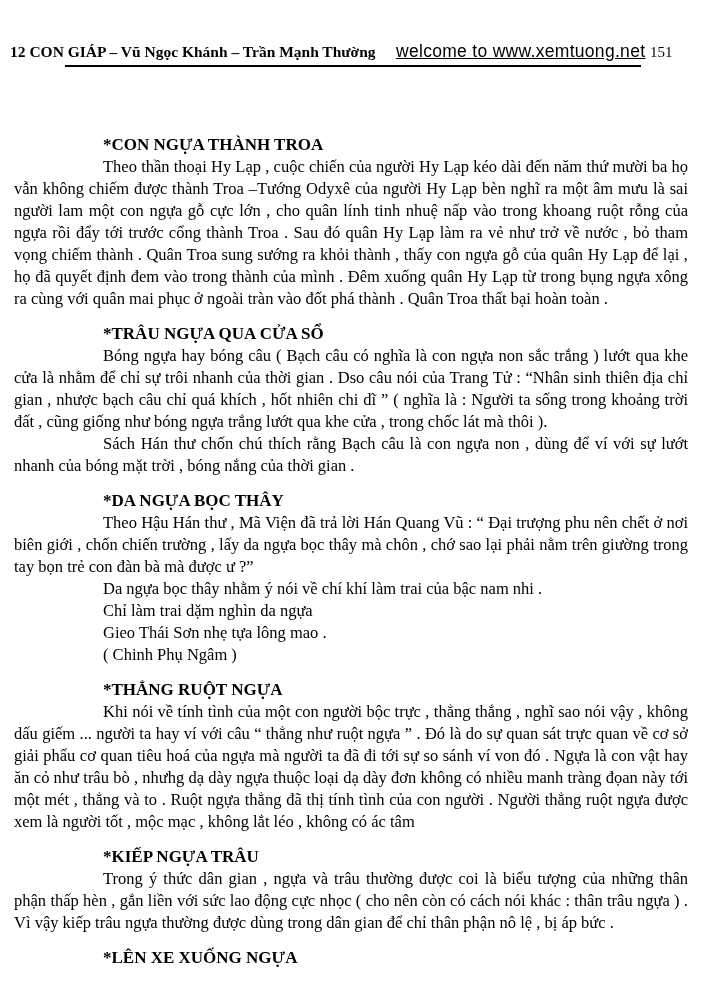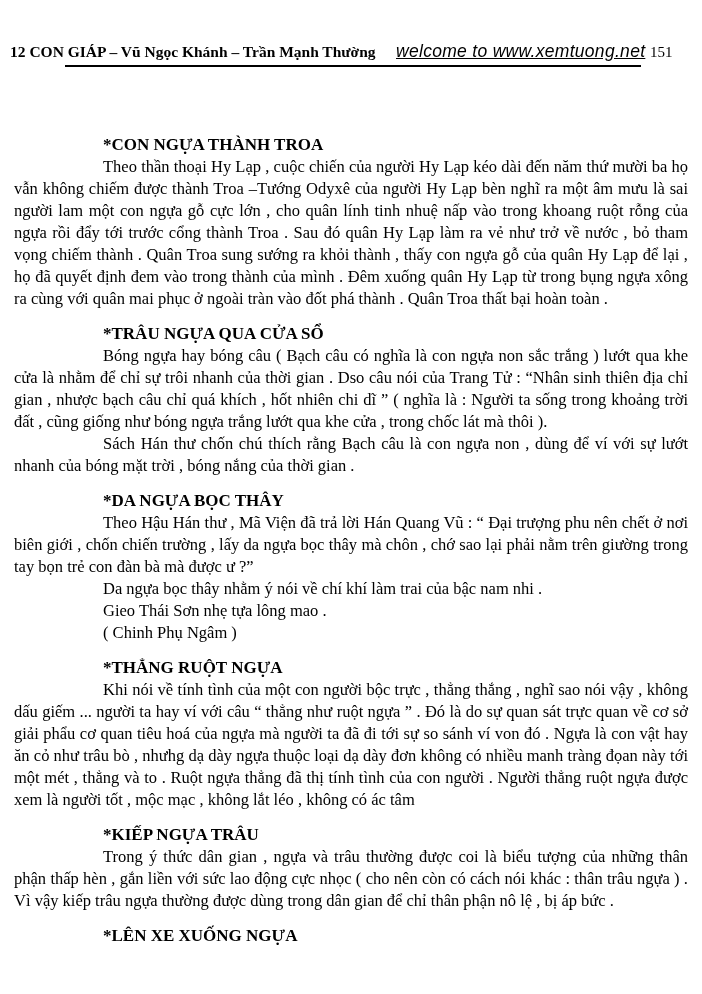--- a/index.html
+++ b/index.html
@@ -12,21 +12,21 @@
   .page { position: absolute; left: 0; top: 0; width: 676px; height: 994px; background: #fff; }
 
   .header-book {
     position: absolute; left: 10px; top: 43px;
     font-weight: bold; font-size: 15.5px; white-space: nowrap;
   }
   .header-site {
     position: absolute; left: 396px; top: 41px;
     font-family: "Liberation Sans", "DejaVu Sans", sans-serif;
     font-size: 17.5px; text-decoration: underline; color: #000;
-    letter-spacing: 0.3px; white-space: nowrap; cursor: pointer; font-style: italic;
+    letter-spacing: 0.3px; white-space: nowrap; cursor: pointer;
   }
   .header-page {
     position: absolute; left: 650px; top: 44px;
     font-size: 15px; background: transparent; text-align: center;
   }
   .header-rule {
     position: absolute; left: 65px; top: 65px;
     width: 576px; height: 2px; background: #000;
   }
 
@@ -61,20 +61,21 @@
     <div class="sec">
       <h2>*TRÂU NGỰA QUA CỬA SỔ</h2>
       <p>Bóng ngựa hay bóng câu ( Bạch câu có nghĩa là con ngựa non sắc trắng ) lướt qua khe cửa là nhằm để chỉ sự trôi nhanh của thời gian . Dso câu nói của Trang Tử : “Nhân sinh thiên địa chỉ gian , nhược bạch câu chỉ quá khích , hốt nhiên chi dĩ ” ( nghĩa là : Người ta sống trong khoảng trời đất , cũng giống như bóng ngựa trắng lướt qua khe cửa , trong chốc lát mà thôi ).</p>
       <p>Sách Hán thư chốn chú thích rằng Bạch câu là con ngựa non , dùng để ví với sự lướt nhanh của bóng mặt trời , bóng nắng của thời gian .</p>
     </div>
 
     <div class="sec">
       <h2>*DA NGỰA BỌC THÂY</h2>
       <p>Theo Hậu Hán thư , Mã Viện đã trả lời Hán Quang Vũ : “ Đại trượng phu nên chết ở nơi biên giới , chốn chiến trường , lấy da ngựa bọc thây mà chôn , chớ sao lại phải nằm trên giường trong tay bọn trẻ con đàn bà mà được ư ?”</p>
       <p>Da ngựa bọc thây nhằm ý nói về chí khí làm trai của bậc nam nhi .</p>
+      <p>Chỉ làm trai dặm nghìn da ngựa</p>
       <p>Gieo Thái Sơn nhẹ tựa lông mao .</p>
       <p>( Chinh Phụ Ngâm )</p>
     </div>
 
     <div class="sec">
       <h2>*THẲNG RUỘT NGỰA</h2>
       <p>Khi nói về tính tình của một con người bộc trực , thẳng thắng , nghĩ sao nói vậy , không dấu giếm ... người ta hay ví với câu “ thẳng như ruột ngựa  ” . Đó là do sự quan sát trực quan về cơ sở giải phẩu cơ quan tiêu hoá của ngựa mà người ta đã đi tới sự so sánh ví von đó . Ngựa là con vật hay ăn cỏ như trâu bò , nhưhg dạ dày ngựa thuộc loại dạ dày đơn không có nhiều manh tràng đọan này tới một mét , thẳng và to . Ruột ngựa thẳng đã thị tính tình của con người . Người thẳng ruột ngựa được xem là người tốt , mộc mạc , không lắt léo , không có ác tâm</p>
     </div>
 
     <div class="sec">

